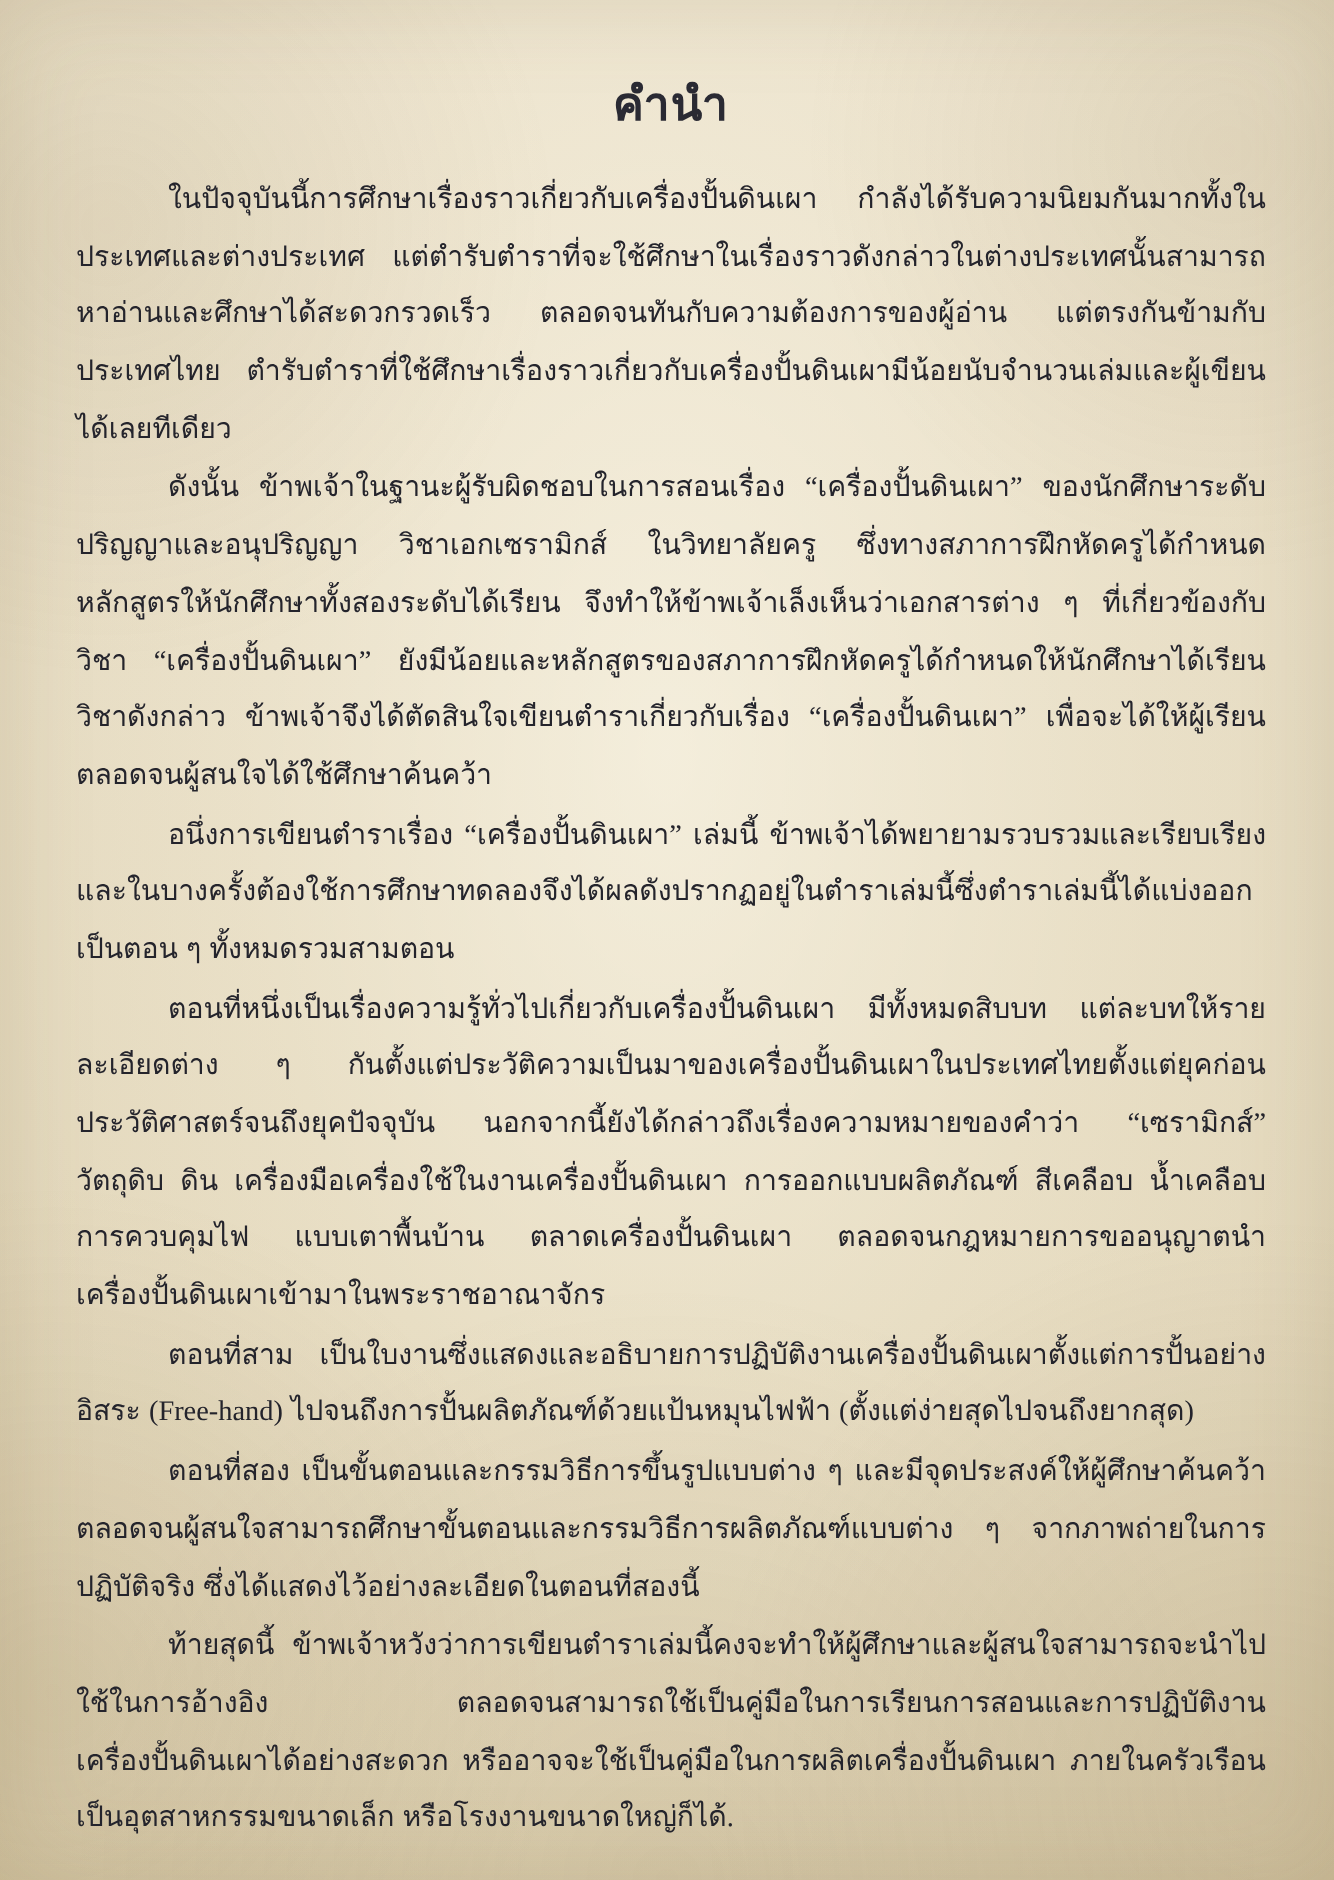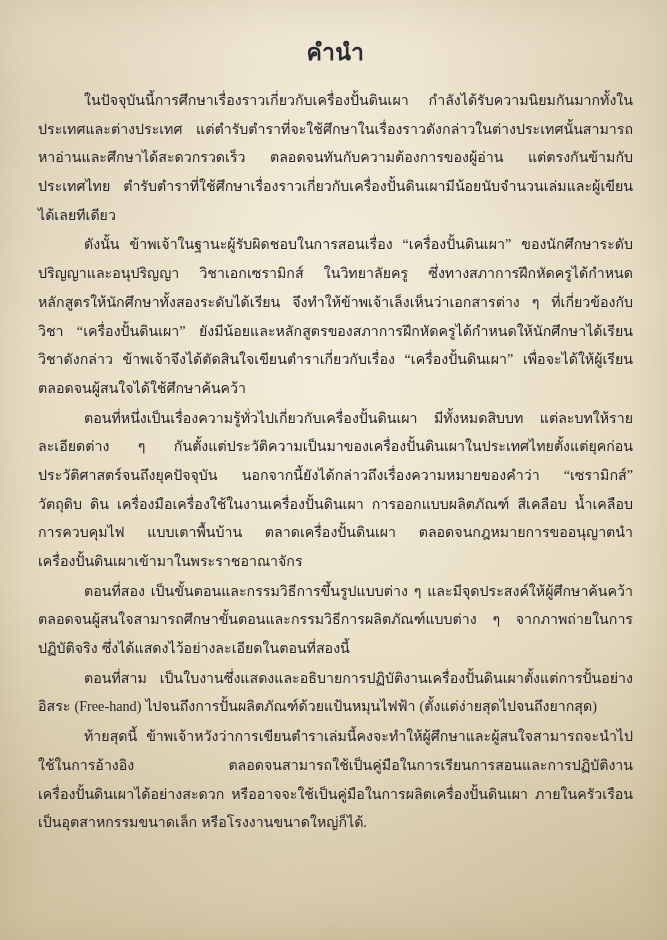--- a/index.html
+++ b/index.html
@@ -72,19 +72,20 @@
 </head>
 <body>
 
 <div class="page">
 
   <div class="doc-title">คำนำ</div>
 
   <div class="body-text">
     <p class="para">ในปัจจุบันนี้การศึกษาเรื่องราวเกี่ยวกับเครื่องปั้นดินเผา กำลังได้รับความนิยมกันมากทั้งในประเทศและต่างประเทศ แต่ตำรับตำราที่จะใช้ศึกษาในเรื่องราวดังกล่าวในต่างประเทศนั้นสามารถหาอ่านและศึกษาได้สะดวกรวดเร็ว ตลอดจนทันกับความต้องการของผู้อ่าน แต่ตรงกันข้ามกับประเทศไทย ตำรับตำราที่ใช้ศึกษาเรื่องราวเกี่ยวกับเครื่องปั้นดินเผามีน้อยนับจำนวนเล่มและผู้เขียนได้เลยทีเดียว</p>
     <p class="para">ดังนั้น ข้าพเจ้าในฐานะผู้รับผิดชอบในการสอนเรื่อง “เครื่องปั้นดินเผา” ของนักศึกษาระดับปริญญาและอนุปริญญา วิชาเอกเซรามิกส์ ในวิทยาลัยครู ซึ่งทางสภาการฝึกหัดครูได้กำหนดหลักสูตรให้นักศึกษาทั้งสองระดับได้เรียน จึงทำให้ข้าพเจ้าเล็งเห็นว่าเอกสารต่าง ๆ ที่เกี่ยวข้องกับวิชา “เครื่องปั้นดินเผา” ยังมีน้อยและหลักสูตรของสภาการฝึกหัดครูได้กำหนดให้นักศึกษาได้เรียนวิชาดังกล่าว ข้าพเจ้าจึงได้ตัดสินใจเขียนตำราเกี่ยวกับเรื่อง “เครื่องปั้นดินเผา” เพื่อจะได้ให้ผู้เรียนตลอดจนผู้สนใจได้ใช้ศึกษาค้นคว้า</p>
+    <p class="para">อนึ่งการเขียนตำราเรื่อง “เครื่องปั้นดินเผา” เล่มนี้ ข้าพเจ้าได้พยายามรวบรวมและเรียบเรียง และในบางครั้งต้องใช้การศึกษาทดลองจึงได้ผลดังปรากฏอยู่ในตำราเล่มนี้ซึ่งตำราเล่มนี้ได้แบ่งออกเป็นตอน ๆ ทั้งหมดรวมสามตอน</p>
     <p class="para">ตอนที่หนึ่งเป็นเรื่องความรู้ทั่วไปเกี่ยวกับเครื่องปั้นดินเผา มีทั้งหมดสิบบท แต่ละบทให้รายละเอียดต่าง ๆ กันตั้งแต่ประวัติความเป็นมาของเครื่องปั้นดินเผาในประเทศไทยตั้งแต่ยุคก่อนประวัติศาสตร์จนถึงยุคปัจจุบัน นอกจากนี้ยังได้กล่าวถึงเรื่องความหมายของคำว่า “เซรามิกส์” วัตถุดิบ ดิน เครื่องมือเครื่องใช้ในงานเครื่องปั้นดินเผา การออกแบบผลิตภัณฑ์ สีเคลือบ น้ำเคลือบ การควบคุมไฟ แบบเตาพื้นบ้าน ตลาดเครื่องปั้นดินเผา ตลอดจนกฎหมายการขออนุญาตนำเครื่องปั้นดินเผาเข้ามาในพระราชอาณาจักร</p>
+    <p class="para">ตอนที่สาม เป็นใบงานซึ่งแสดงและอธิบายการปฏิบัติงานเครื่องปั้นดินเผาตั้งแต่การปั้นอย่างอิสระ (Free-hand) ไปจนถึงการปั้นผลิตภัณฑ์ด้วยแป้นหมุนไฟฟ้า (ตั้งแต่ง่ายสุดไปจนถึงยากสุด)</p>
     <p class="para">ตอนที่สอง เป็นขั้นตอนและกรรมวิธีการขึ้นรูปแบบต่าง ๆ และมีจุดประสงค์ให้ผู้ศึกษาค้นคว้าตลอดจนผู้สนใจสามารถศึกษาขั้นตอนและกรรมวิธีการผลิตภัณฑ์แบบต่าง ๆ จากภาพถ่ายในการปฏิบัติจริง ซึ่งได้แสดงไว้อย่างละเอียดในตอนที่สองนี้</p>
-    <p class="para">ตอนที่สาม เป็นใบงานซึ่งแสดงและอธิบายการปฏิบัติงานเครื่องปั้นดินเผาตั้งแต่การปั้นอย่างอิสระ (Free-hand) ไปจนถึงการปั้นผลิตภัณฑ์ด้วยแป้นหมุนไฟฟ้า (ตั้งแต่ง่ายสุดไปจนถึงยากสุด)</p>
     <p class="para">ท้ายสุดนี้ ข้าพเจ้าหวังว่าการเขียนตำราเล่มนี้คงจะทำให้ผู้ศึกษาและผู้สนใจสามารถจะนำไปใช้ในการอ้างอิง ตลอดจนสามารถใช้เป็นคู่มือในการเรียนการสอนและการปฏิบัติงานเครื่องปั้นดินเผาได้อย่างสะดวก หรืออาจจะใช้เป็นคู่มือในการผลิตเครื่องปั้นดินเผา ภายในครัวเรือนเป็นอุตสาหกรรมขนาดเล็ก หรือโรงงานขนาดใหญ่ก็ได้.</p>
   </div>
 
 </div>
 
 </body></html>

